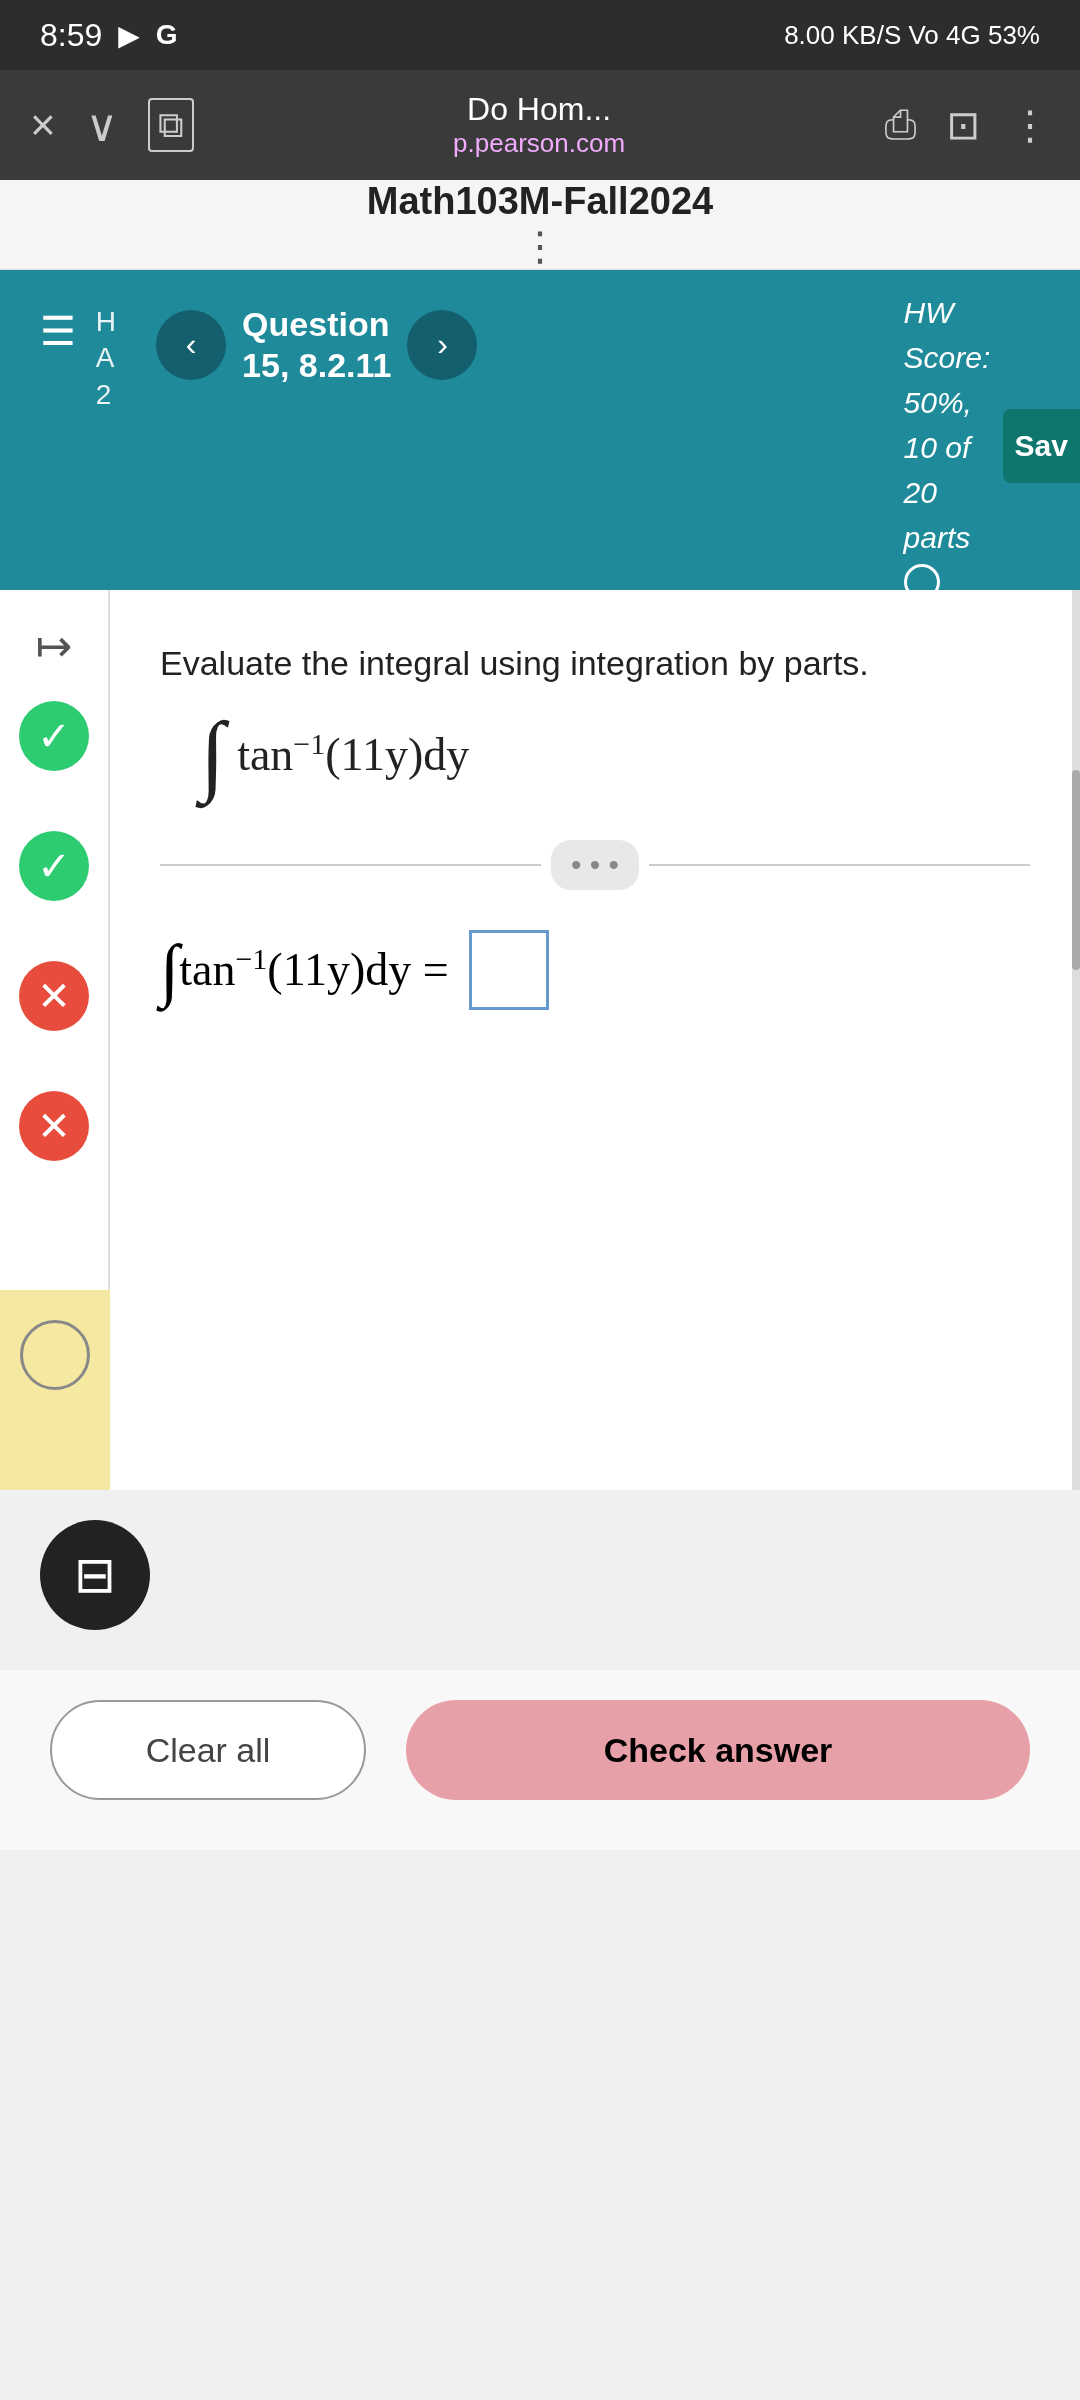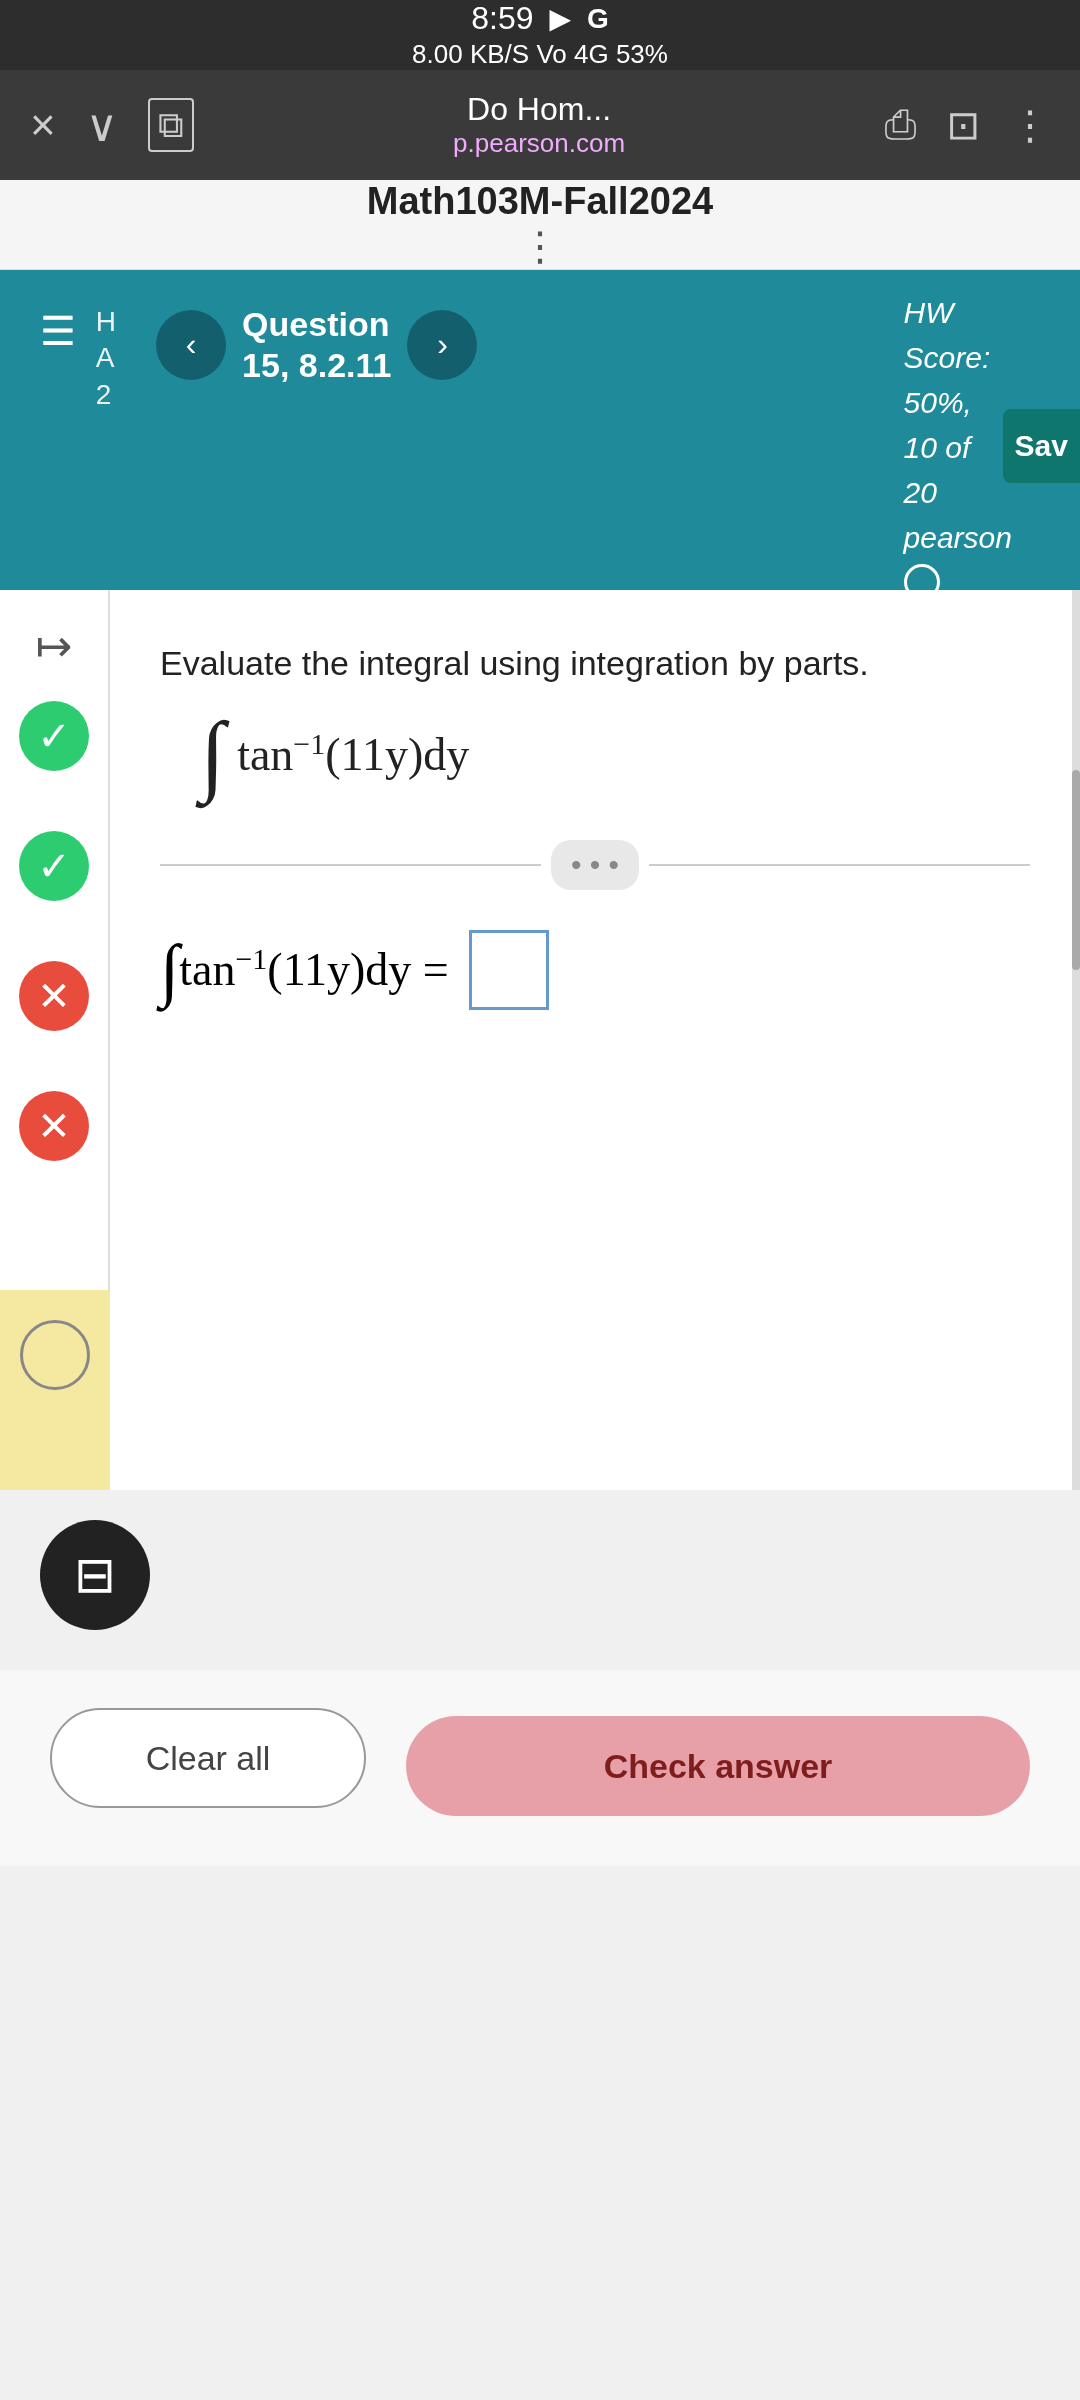--- a/index.html
+++ b/index.html
@@ -15,21 +15,20 @@
 
     
     .status-bar {
       background: #2d2d2d;
       height: 70px;
       display: flex;
       align-items: center;
       justify-content: space-between;
       padding: 0 40px;
       color: white;
-      flex-direction: column;
     }
     .status-left {
       display: flex;
       align-items: center;
       gap: 16px;
       font-size: 32px;
       font-weight: 500;
     }
     .status-right {
       display: flex;
@@ -360,27 +359,26 @@
       align-items: center;
       justify-content: center;
     }
     .check-answer-btn {
       flex: 2;
       height: 100px;
       border: none;
       border-radius: 50px;
       background: #e8a0a8;
       font-size: 34px;
-      color: #7f1d1d;
+      color: #000000;
       font-weight: bold;
       cursor: pointer;
       display: flex;
       align-items: center;
       justify-content: center;
-      margin-top: 16px;
     }
 
     
     .scrollbar {
       position: absolute;
       right: 0;
       top: 0;
       width: 8px;
       height: 100%;
       background: #ddd;
@@ -445,21 +443,21 @@
       <button class="nav-btn">›</button>
     </div>
   </div>
 
   <div class="hw-score-panel">
     <div>HW</div>
     <div>Score:</div>
     <div>50%,</div>
     <div>10 of</div>
     <div>20</div>
-    <div>pearson</div>
+    <div>parts</div>
     <div class="circle-indicator"></div>
     <div style="font-weight:bold; font-size:32px;">Points:</div>
     <div>0 of 1</div>
   </div>
 
   <div class="save-btn">Sav</div>
 </div>
 
 <div class="content-area">
 

